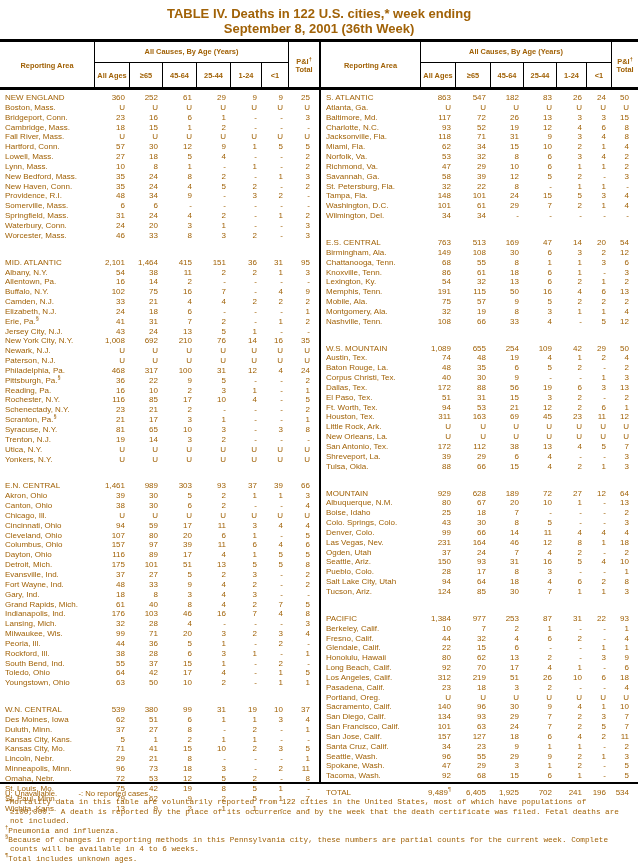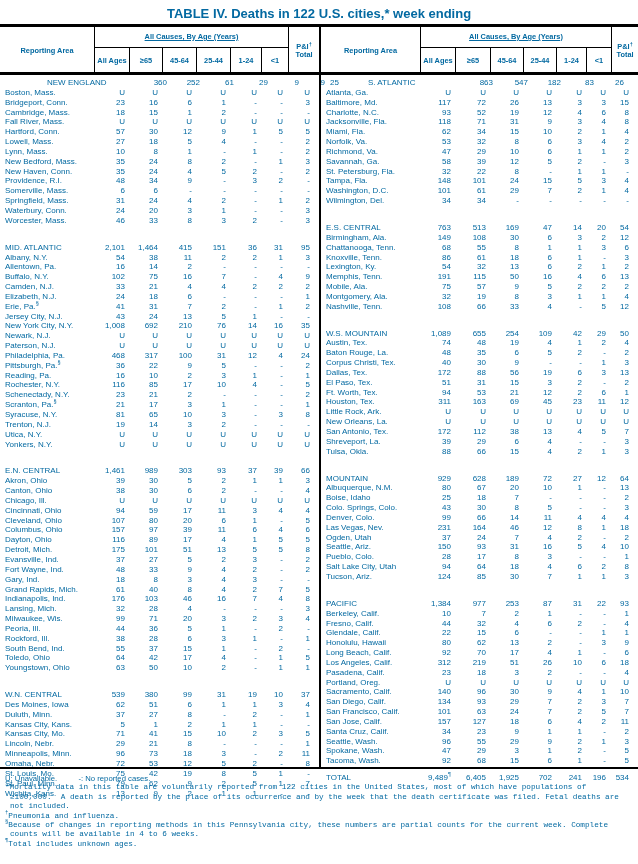--- a/index.html
+++ b/index.html
@@ -1,52 +1,53 @@
 <!DOCTYPE html>
 <html><head>
 <meta charset="utf-8">
 <style>
   html,body{margin:0;padding:0;background:#fff;}
-  .page{width:638px;height:864px;position:relative;background:#fff;color:#0369a1;
+  .page{width:638px;height:864px;position:relative;background:#fff;color:#a16207;
         font-family:"Liberation Sans",sans-serif;overflow:hidden;}
   .title{text-align:center;font-weight:bold;font-size:13px;line-height:15px;padding-top:6px;}
   .table-wrap{margin-top:3px;border-top:3px solid #000;border-bottom:2px solid #000;
               display:flex;height:745px;box-sizing:border-box;}
   .half{width:319px;box-sizing:border-box;}
   .half.right{border-left:2px solid #000;}
   .thead{display:grid;grid-template-rows:21px 27px;border-bottom:3px solid #000;
          height:48px;box-sizing:border-box;font-weight:bold;font-size:7.4px;line-height:8.4px;}
   .half.left  .thead, .half.left  .row{grid-template-columns:95px 35px 33px 34px 34px 31px 26px 1fr;}
   .half.right .thead, .half.right .row{grid-template-columns:100px 35px 35px 33px 33px 30px 24px 1fr;}
   .hc{display:flex;align-items:center;justify-content:center;text-align:center;box-sizing:border-box;}
   .hc.area{grid-column:1;grid-row:1/3;border-right:1.5px solid #000;}
-  .hc.group{grid-column:2/8;grid-row:1;border-bottom:1.5px solid #000;text-decoration:underline;}
+  .hc.group{grid-column:2/8;grid-row:1;border-bottom:1.5px solid #000;}
   .hc.age{grid-row:2;border-right:1.5px solid #000;padding:0 1px;}
   .hc.a0{grid-column:2}.hc.a1{grid-column:3}.hc.a2{grid-column:4}
   .hc.a3{grid-column:5}.hc.a4{grid-column:6}.hc.a5{grid-column:7;border-right:none;}
   .hc.pai{grid-column:8;grid-row:1/3;border-left:1.5px solid #000;}
   .tbody{font-size:8px;line-height:9.85px;padding-top:2px;}
   .row{display:grid;}
   .row .area-cell{padding-left:5px;white-space:nowrap;}
   .row .val{text-align:right;padding-right:5px;white-space:nowrap;}
   .row .val:last-child{padding-right:9px;}
   .row.section-row{margin-top:17px;}
-  .tbody .row.section-row:first-child{margin-top:1px;padding-left:42px;}
+  .tbody .row.section-row:first-child{margin-top:1px;}
   .row.total-row{margin-top:7px;}
   sup{font-size:5.5px;vertical-align:super;line-height:0;}
   .footnotes{padding:5px 6px 0 5px;font-size:7.7px;line-height:9.4px;}
   .fn{white-space:pre-wrap;}
   .fn.hang{padding-left:5px;text-indent:-5px;font-family:Liberation Mono, monospace;}
 </style>
 </head>
 <body>
 
 <div class="page">
   <div class="title">
     <span>TABLE IV. Deaths in 122 U.S. cities,* week ending</span><br>
+    <span>September 8, 2001 (36th Week)</span>
   </div>
   <div class="table-wrap">
     <div class="half left">
       <div class="thead" id="thead-left">
           <div class="hc area">Reporting Area</div>
           <div class="hc group">All Causes, By Age (Years)</div>
           <div class="hc age a0">All Ages</div>
           <div class="hc age a1">≥65</div>
           <div class="hc age a2">45-64</div>
           <div class="hc age a3">25-44</div>

